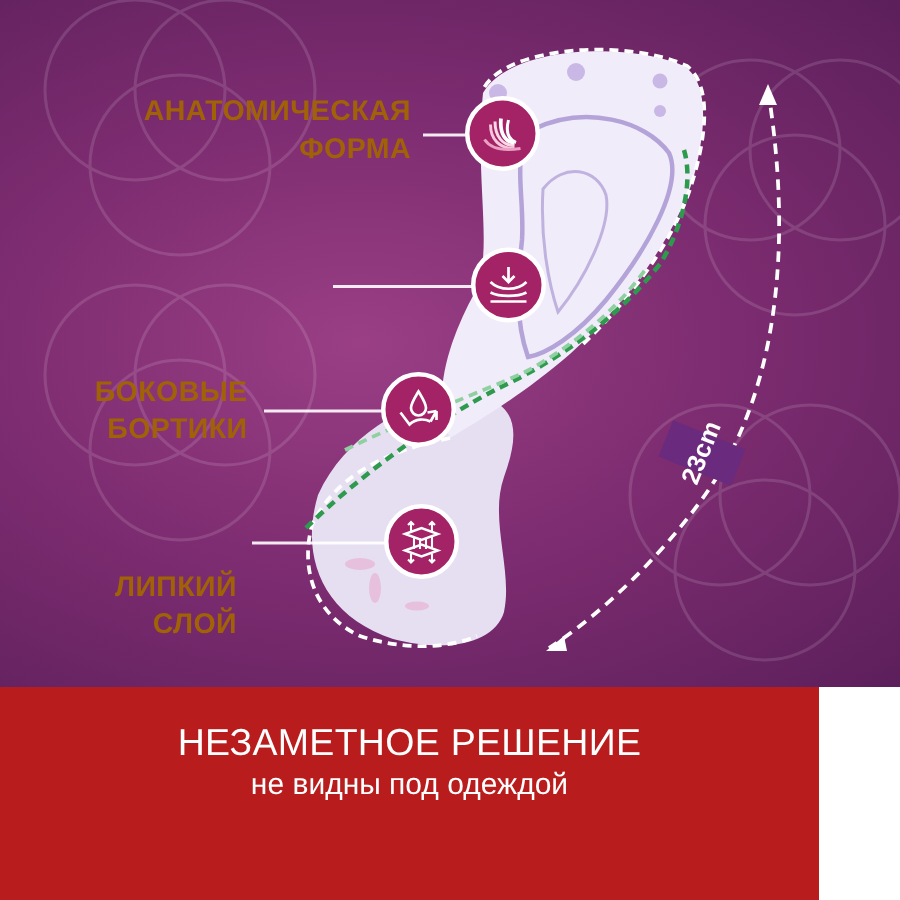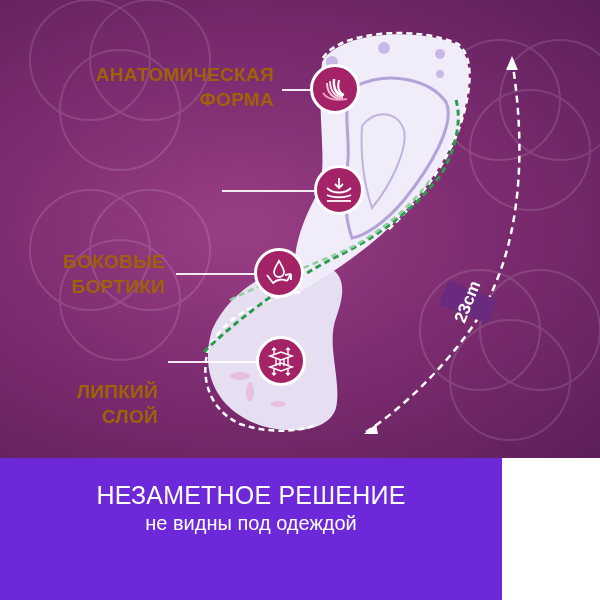--- a/index.html
+++ b/index.html
@@ -23,22 +23,22 @@
   .icon-badge svg { width: 32px; height: 32px; }
   .pad-svg { position: absolute; left: 0; top: 0; width: 600px; height: 458px; }
   .size-tag {
     position: absolute; left: 455px; top: 276px; width: 26px; height: 52px;
     background: #6a2a7d; color: #fff; font-weight: bold; font-size: 17px;
     display: flex; align-items: center; justify-content: center;
     transform: rotate(-68deg); transform-origin: center;
   }
   .size-tag span { display: inline-block; transform: rotate(0deg); white-space: nowrap; }
   .footer {
-    position: absolute; left: 0; top: 458px; width: 502px; height: 142px;
-    background: #6d28d9; color: #fff; text-align: center;
+    position: absolute; left: 0; top: 458px; width: 546px; height: 142px;
+    background: #b91c1c; color: #fff; text-align: center;
   }
   .footer-title { margin-top: 22px; font-size: 25px; line-height: 31px; letter-spacing: 0.2px; }
   .footer-sub { font-size: 20px; line-height: 24px; }
 </style>
 </head>
 <body>
 
 <div class="canvas">
   <div class="bg"></div>
 

